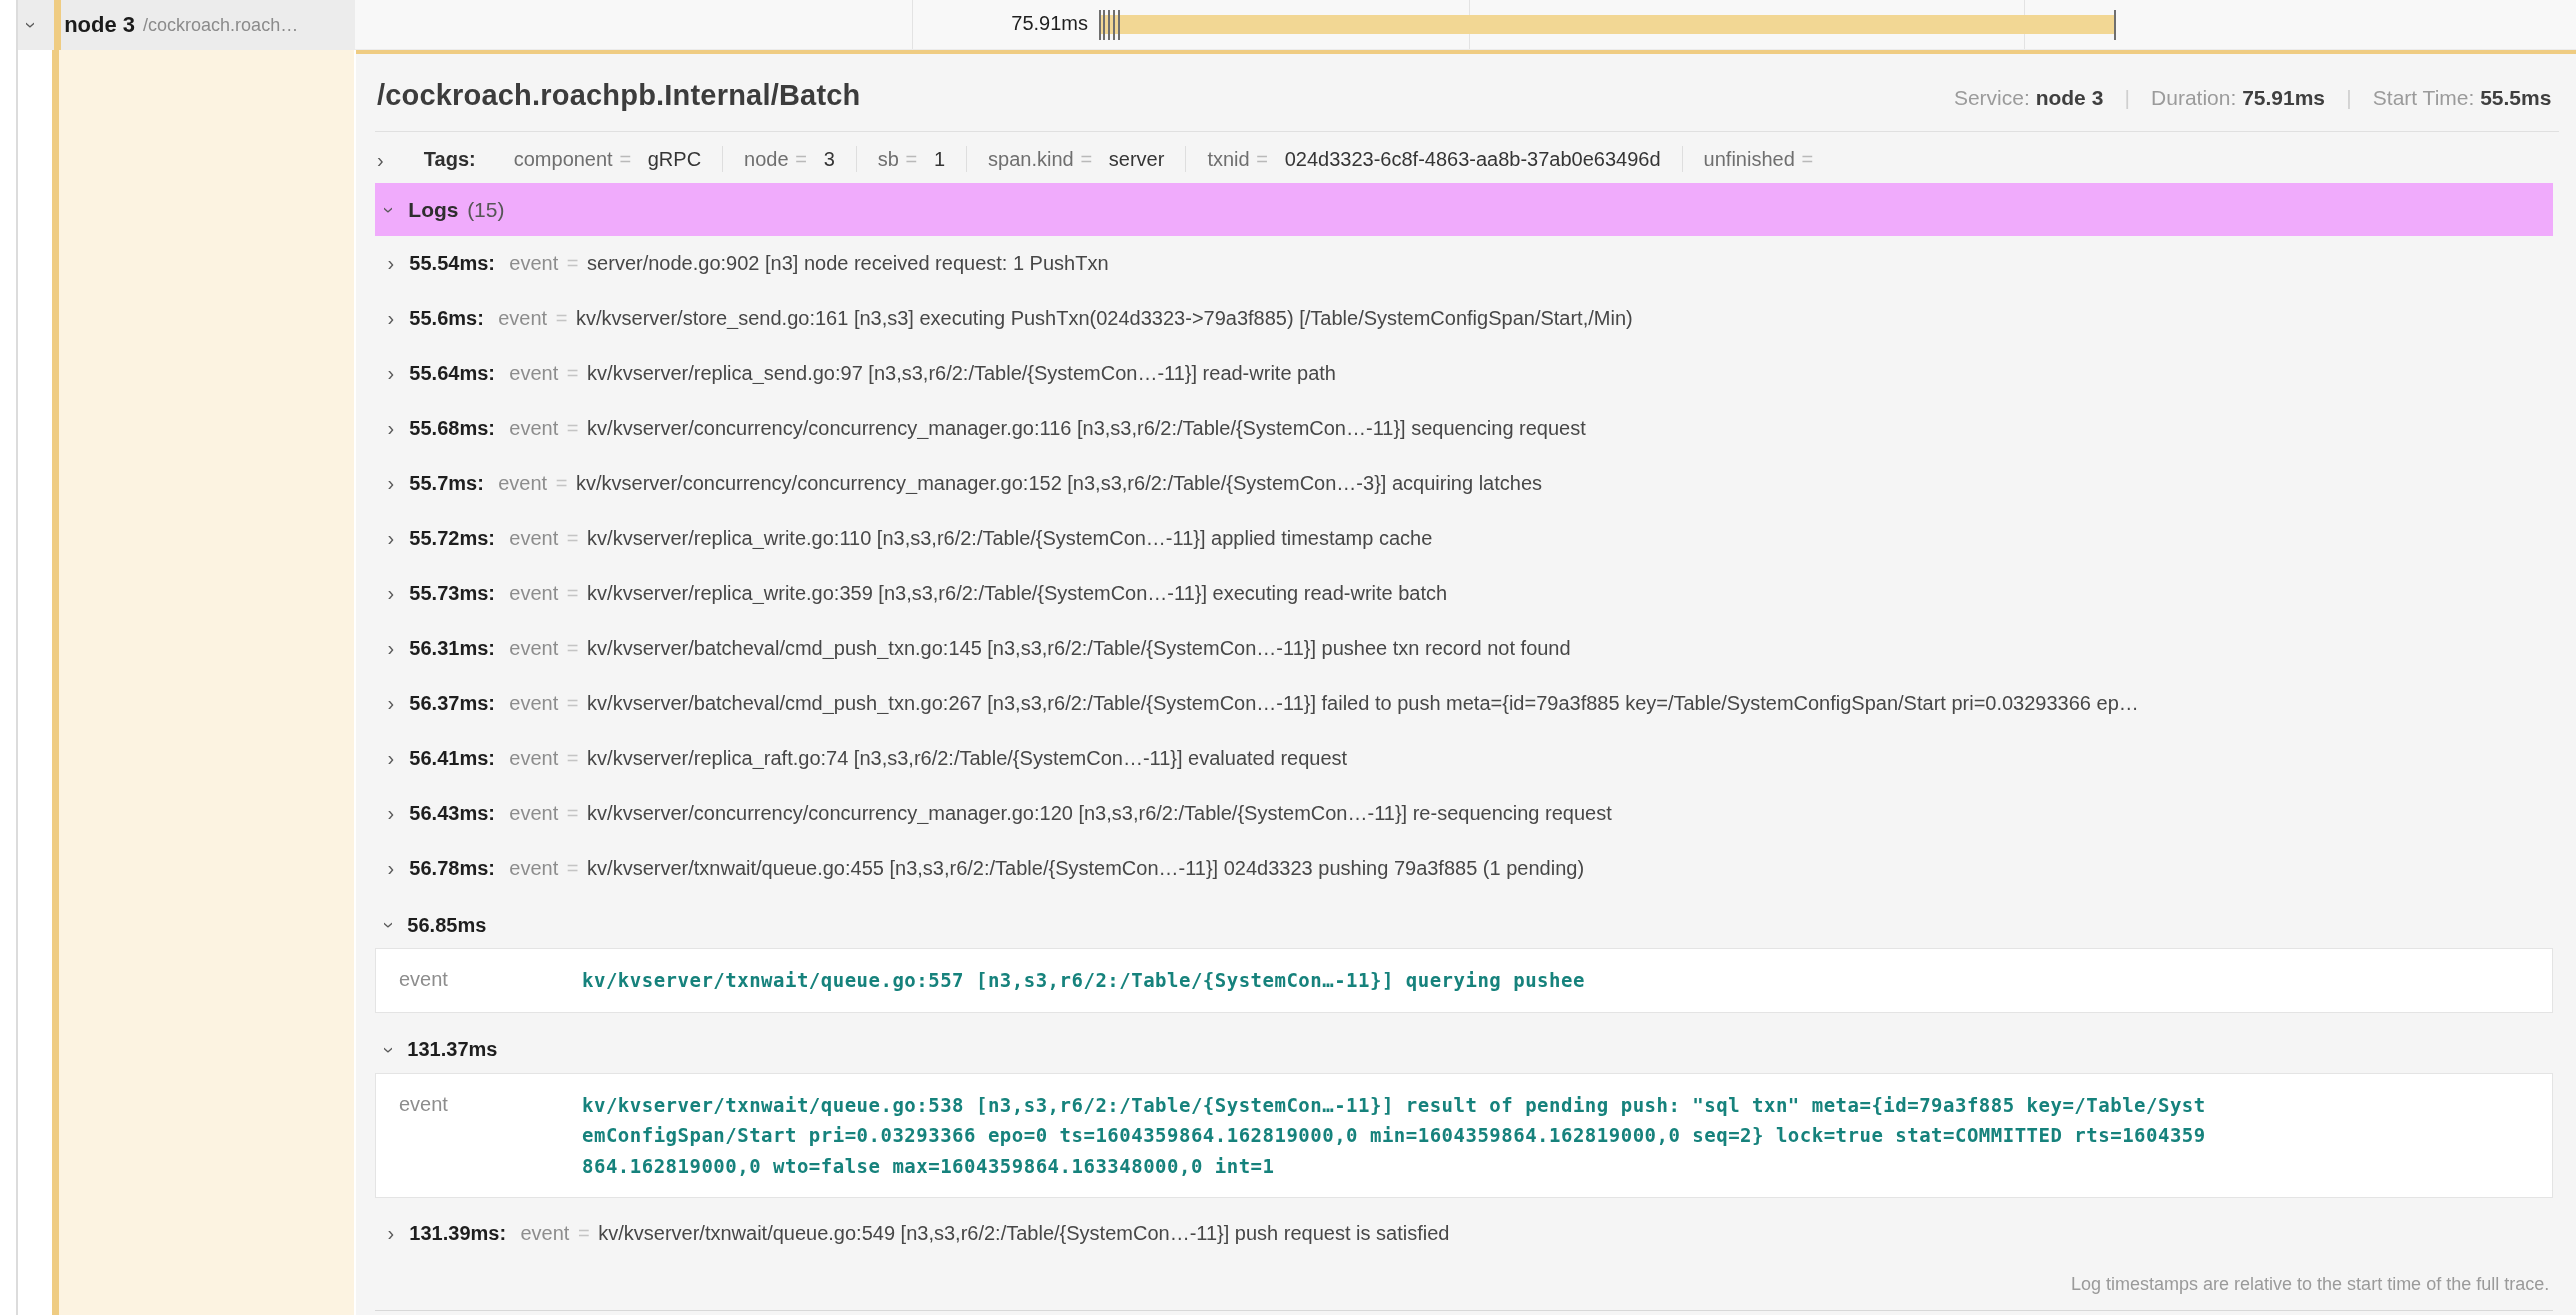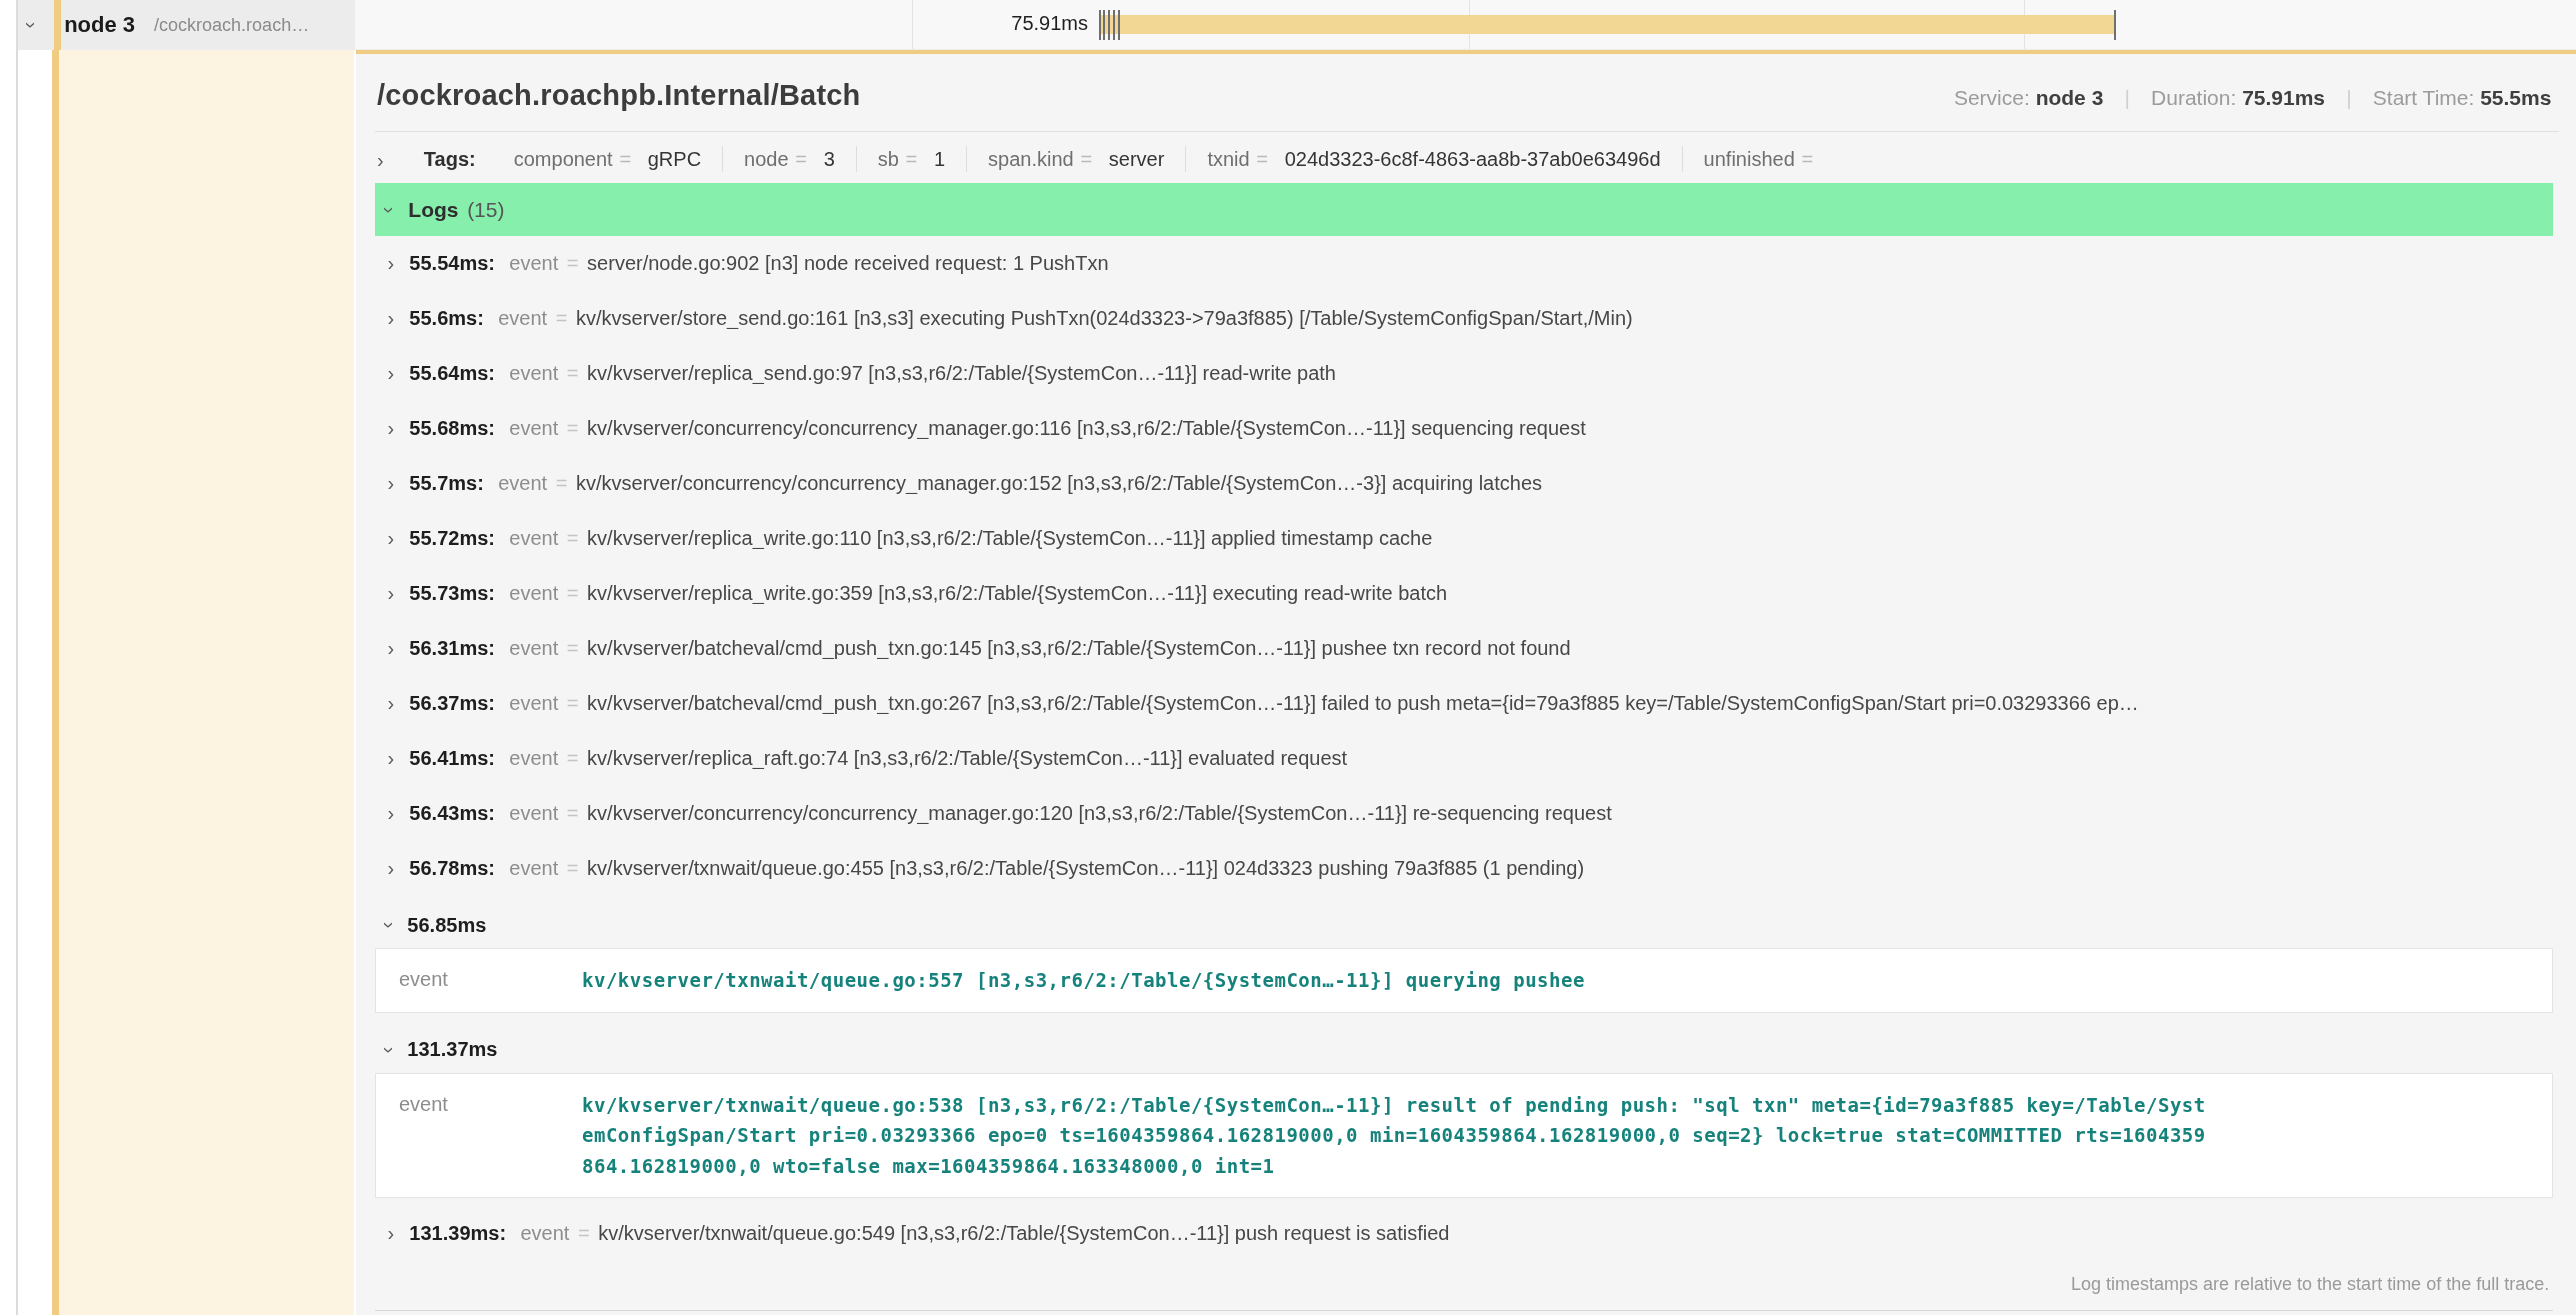--- a/index.html
+++ b/index.html
@@ -15,21 +15,21 @@
 
   
   .span-row { position:absolute; left:0; top:0; width:2576px; height:50px; }
   .row-name {
     position:absolute; left:18px; top:0; width:337px; height:50px;
     background:#ececec; display:flex; align-items:center; overflow:hidden;
   }
   .row-name .chev { margin-left:10.5px; }
   .row-accent { position:absolute; left:36px; top:0; width:6.7px; height:50px; background:#efcc82; }
   .svc-name { margin-left:29px; font-size:22px; font-weight:bold; color:#1b1b1b; white-space:nowrap; }
-  .op-name { margin-left:19px; font-size:18px; color:#8b8b8b; white-space:nowrap; }
+  .op-name { margin-left:8px; font-size:18px; color:#8b8b8b; white-space:nowrap; }
   .row-timeline {
     position:absolute; left:355px; top:0; width:2221px; height:50px;
     background:#f8f8f8; border-bottom:1px solid #ececec;
   }
   .gridline { position:absolute; top:0; bottom:0; width:1px; background:#e3e3e3; }
   .dur-label { position:absolute; left:572px; top:12.4px; width:161px; text-align:right; font-size:20px; color:#1f1f1f; }
   .span-bar { position:absolute; left:744px; top:15.3px; width:1017px; height:19px; background:#f2d794; border-radius:1.9px; }
   .tick { position:absolute; top:9.5px; height:30.5px; width:1.9px; background:#6f6f6f; }
 
   
@@ -55,21 +55,21 @@
   .tags-row .chev { margin-right:15.3px; }
   .tags-label { font-weight:bold; color:#2f2f2f; margin-right:17px;margin-left:25px; }
   .tag { padding:1.9px 21px; white-space:nowrap; }
   .tag + .tag { border-left:1.9px solid #dedede; }
   .tag .k { color:#6f6f6f; }
   .tag .eq { color:#b9b9b9; margin:0 6.7px; }
   .tag .v { color:#353535;margin-left:10px; }
 
   .logs { margin:0 23px 0 19px; border-bottom:1.9px solid #d8d8d8; }
   .logs-header {
-    background:#86efac; display:flex; align-items:center;
+    background:#f0abfc; display:flex; align-items:center;
     padding:14.3px 9.5px 14.3px 12.4px; font-size:21px;
   }
   .logs-header .chev { margin-right:14.3px; }
   .logs-title { font-weight:bold; color:#2e2e2e; margin-right:8.6px; }
   .logs-count { color:#565656;text-align:right; }
 
   .log-row { display:flex; align-items:baseline; padding:17px 5.7px 17px 12.4px; font-size:20px; line-height:21px; white-space:nowrap; overflow:hidden; }
   .log-row .chev { margin-right:15.3px; flex:0 0 auto; align-self:center; }
   .log-ts { font-weight:bold; color:#1e1e1e; margin-right:14.3px; flex:0 0 auto; }
   .log-key { color:#8d8d8d; flex:0 0 auto; }

